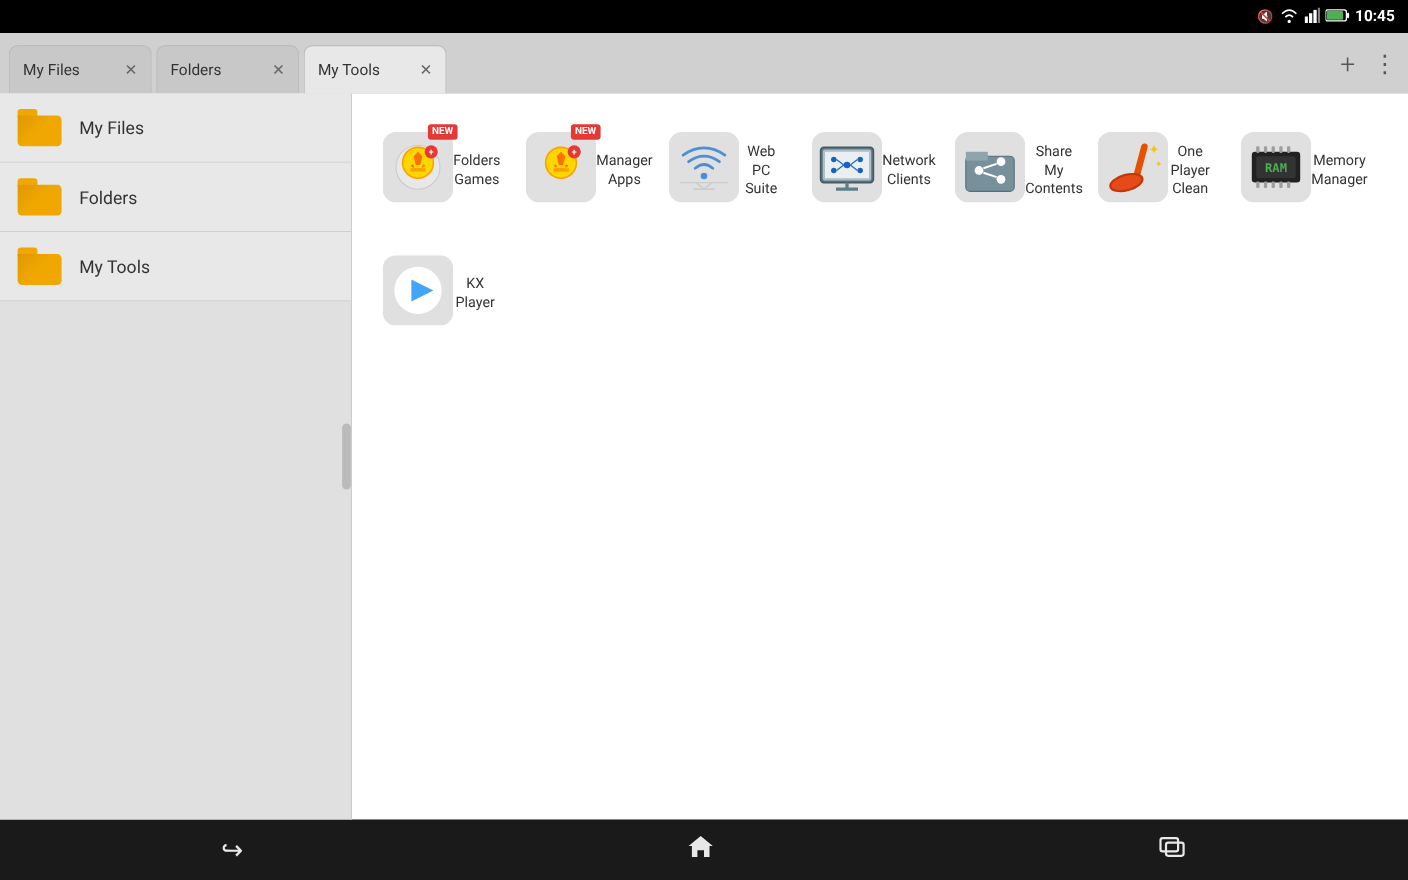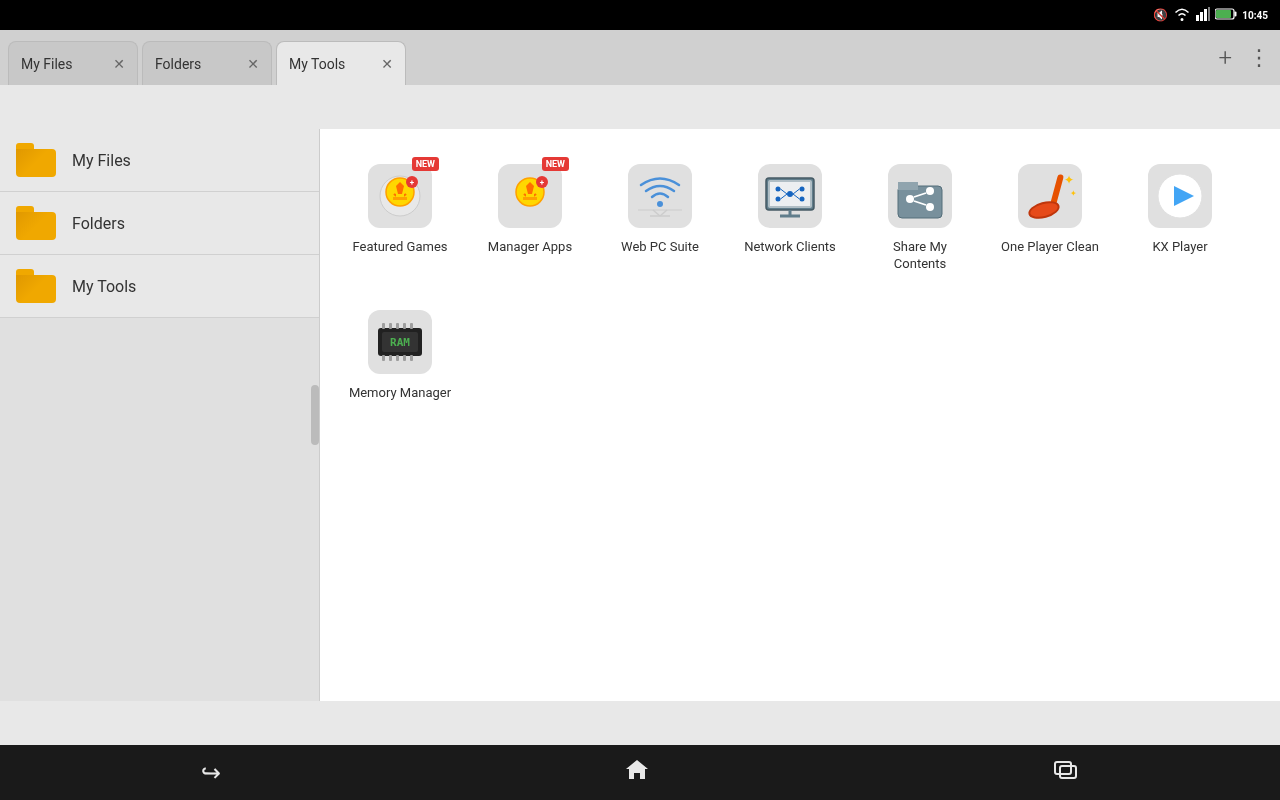--- a/index.html
+++ b/index.html
@@ -5,25 +5,25 @@
     * { margin: 0; padding: 0; box-sizing: border-box; }
     body { width: 1280px; height: 800px; background: #000; font-family: 'Roboto', Arial, sans-serif; overflow: hidden; position: relative; }
 
     
     .status-bar {
       width: 100%; height: 30px; background: #000;
       display: flex; align-items: center; justify-content: flex-end;
       padding-right: 12px; gap: 6px;
     }
     .status-bar-icons { display: flex; align-items: center; gap: 5px; }
-    .status-time { color: #fff; font-size: 10px; font-weight: bold; }
+    .status-time { color: #fff; font-size: 14px; font-weight: bold; }
     .status-icon { color: #fff; font-size: 12px; }
 
     
-    .app-container { width: 100%; height: 770px; display: flex; flex-direction: column; background: #e8e8e8; gap: 44px; }
+    .app-container { width: 100%; height: 770px; display: flex; flex-direction: column; background: #e8e8e8; }
 
     
     .tab-bar {
       height: 55px; background: #d0d0d0;
       display: flex; align-items: flex-end; padding-left: 8px;
       position: relative;
     }
     .tab-bar-actions {
       position: absolute; right: 10px; top: 50%; transform: translateY(-50%);
       display: flex; align-items: center; gap: 16px;
@@ -77,21 +77,21 @@
       width: 8px; height: 60px; background: #bbb; border-radius: 4px;
       cursor: col-resize;
     }
 
     
     .main-content { flex: 1; background: #fff; padding: 20px; overflow-y: auto; }
 
     
     .app-grid { display: flex; flex-wrap: wrap; gap: 10px; }
     .app-item {
-      width: 120px; display: flex; flex-direction: column;
+      width: 120px; display: flex; flex-direction: row;
       align-items: center; padding: 12px 8px; cursor: pointer;
       border-radius: 8px;
     }
     .app-icon-wrapper {
       width: 70px; height: 70px; display: flex; align-items: center;
       justify-content: center; position: relative; margin-bottom: 8px;
     }
     .app-label { font-size: 13px; color: #333; text-align: center; line-height: 1.3; }
 
     
@@ -209,21 +209,21 @@
 
               <circle cx="32" cy="28" r="14" fill="#FFD700" stroke="#FFA000" stroke-width="1.5"></circle>
               <path d="M28 22 L32 18 L36 22 L34 30 L30 30 Z" fill="#FF6F00"></path>
               <path d="M26 30 Q32 36 38 30" stroke="#FF6F00" stroke-width="2" fill="none"></path>
               <rect x="28" y="30" width="8" height="3" fill="#FFD700"></rect>
               <rect x="25" y="33" width="14" height="3" fill="#FFA000"></rect>
               <circle cx="44" cy="18" r="6" fill="#e53935"></circle>
               <text x="44" y="21" text-anchor="middle" font-size="8" font-weight="bold" fill="white">+</text>
             </svg>
           </div>
-          <span class="app-label">Featured Games</span>
+          <span class="app-label">Folders Games</span>
         </div>
 
         <div class="app-item">
           <div class="app-icon-wrapper">
             <span class="new-badge">NEW</span>
             <svg width="64" height="64" viewBox="0 0 64 64">
               <rect width="64" height="64" rx="12" fill="#e0e0e0"></rect>
               <circle cx="32" cy="28" r="14" fill="#FFD700" stroke="#FFA000" stroke-width="1.5"></circle>
               <path d="M28 22 L32 18 L36 22 L34 30 L30 30 Z" fill="#FF6F00"></path>
               <path d="M26 30 Q32 36 38 30" stroke="#FF6F00" stroke-width="2" fill="none"></path>
@@ -314,52 +314,52 @@
           </div>
           <span class="app-label">One Player Clean</span>
         </div>
 
 
         <div class="app-item">
           <div class="app-icon-wrapper">
             <svg width="64" height="64" viewBox="0 0 64 64">
               <rect width="64" height="64" rx="12" fill="#e0e0e0"></rect>
 
-              <circle cx="32" cy="32" r="22" fill="white" stroke="#e0e0e0" stroke-width="1"></circle>
-
-              <polygon points="26,22 26,42 46,32" fill="#42a5f5"></polygon>
-            </svg>
-          </div>
-          <span class="app-label">KX Player</span>
-        </div>
-
-        <div class="app-item">
-          <div class="app-icon-wrapper">
-            <svg width="64" height="64" viewBox="0 0 64 64">
-              <rect width="64" height="64" rx="12" fill="#e0e0e0"></rect>
-
               <rect x="10" y="18" width="44" height="28" rx="3" fill="#212121"></rect>
               <rect x="14" y="22" width="36" height="20" rx="2" fill="#333"></rect>
 
               <text x="32" y="36" text-anchor="middle" font-size="11" font-weight="bold" fill="#4caf50" font-family="monospace">RAM</text>
 
               <rect x="14" y="13" width="3" height="6" rx="1" fill="#9e9e9e"></rect>
               <rect x="21" y="13" width="3" height="6" rx="1" fill="#9e9e9e"></rect>
               <rect x="28" y="13" width="3" height="6" rx="1" fill="#9e9e9e"></rect>
               <rect x="35" y="13" width="3" height="6" rx="1" fill="#9e9e9e"></rect>
               <rect x="42" y="13" width="3" height="6" rx="1" fill="#9e9e9e"></rect>
 
               <rect x="14" y="45" width="3" height="6" rx="1" fill="#9e9e9e"></rect>
               <rect x="21" y="45" width="3" height="6" rx="1" fill="#9e9e9e"></rect>
               <rect x="28" y="45" width="3" height="6" rx="1" fill="#9e9e9e"></rect>
               <rect x="35" y="45" width="3" height="6" rx="1" fill="#9e9e9e"></rect>
               <rect x="42" y="45" width="3" height="6" rx="1" fill="#9e9e9e"></rect>
             </svg>
           </div>
           <span class="app-label">Memory Manager</span>
+        </div>
+
+        <div class="app-item">
+          <div class="app-icon-wrapper">
+            <svg width="64" height="64" viewBox="0 0 64 64">
+              <rect width="64" height="64" rx="12" fill="#e0e0e0"></rect>
+
+              <circle cx="32" cy="32" r="22" fill="white" stroke="#e0e0e0" stroke-width="1"></circle>
+
+              <polygon points="26,22 26,42 46,32" fill="#42a5f5"></polygon>
+            </svg>
+          </div>
+          <span class="app-label">KX Player</span>
         </div>
 
       </div>
     </div>
 
   </div>
 
   <div class="nav-bar">
     <span class="nav-btn" style="font-size:24px; transform: scaleX(-1); display:inline-block;">↩</span>
     <span class="nav-btn">

